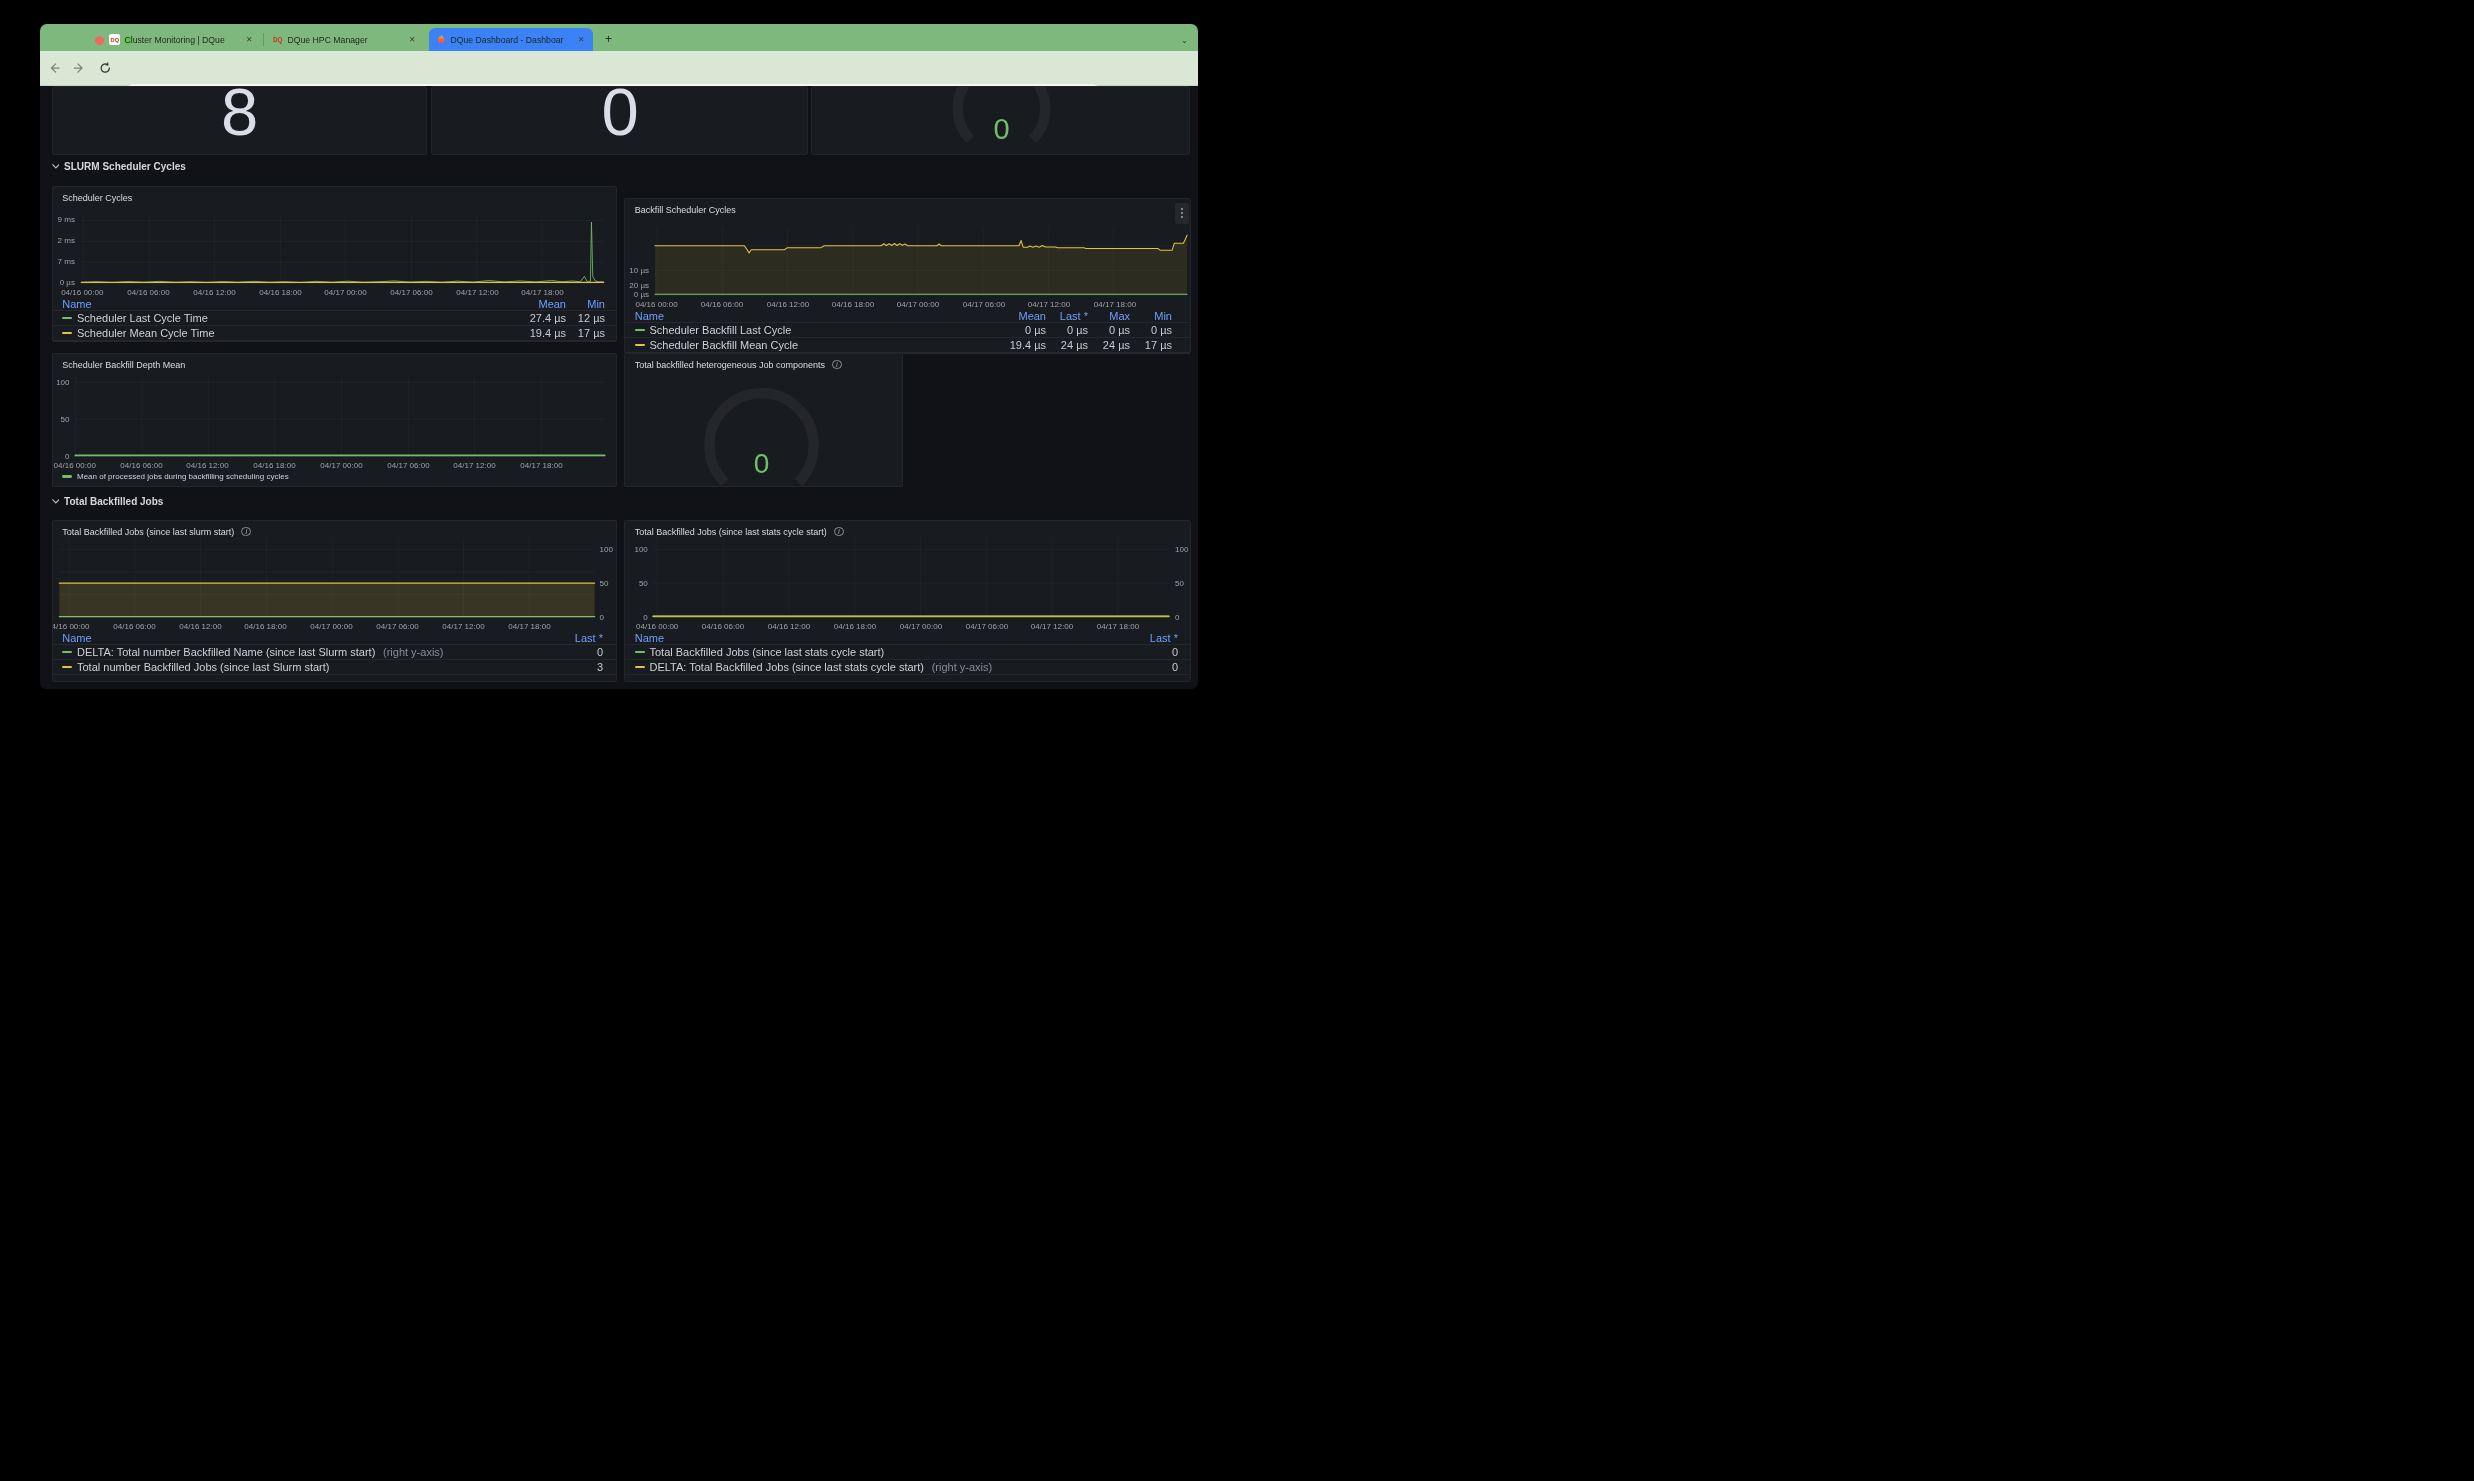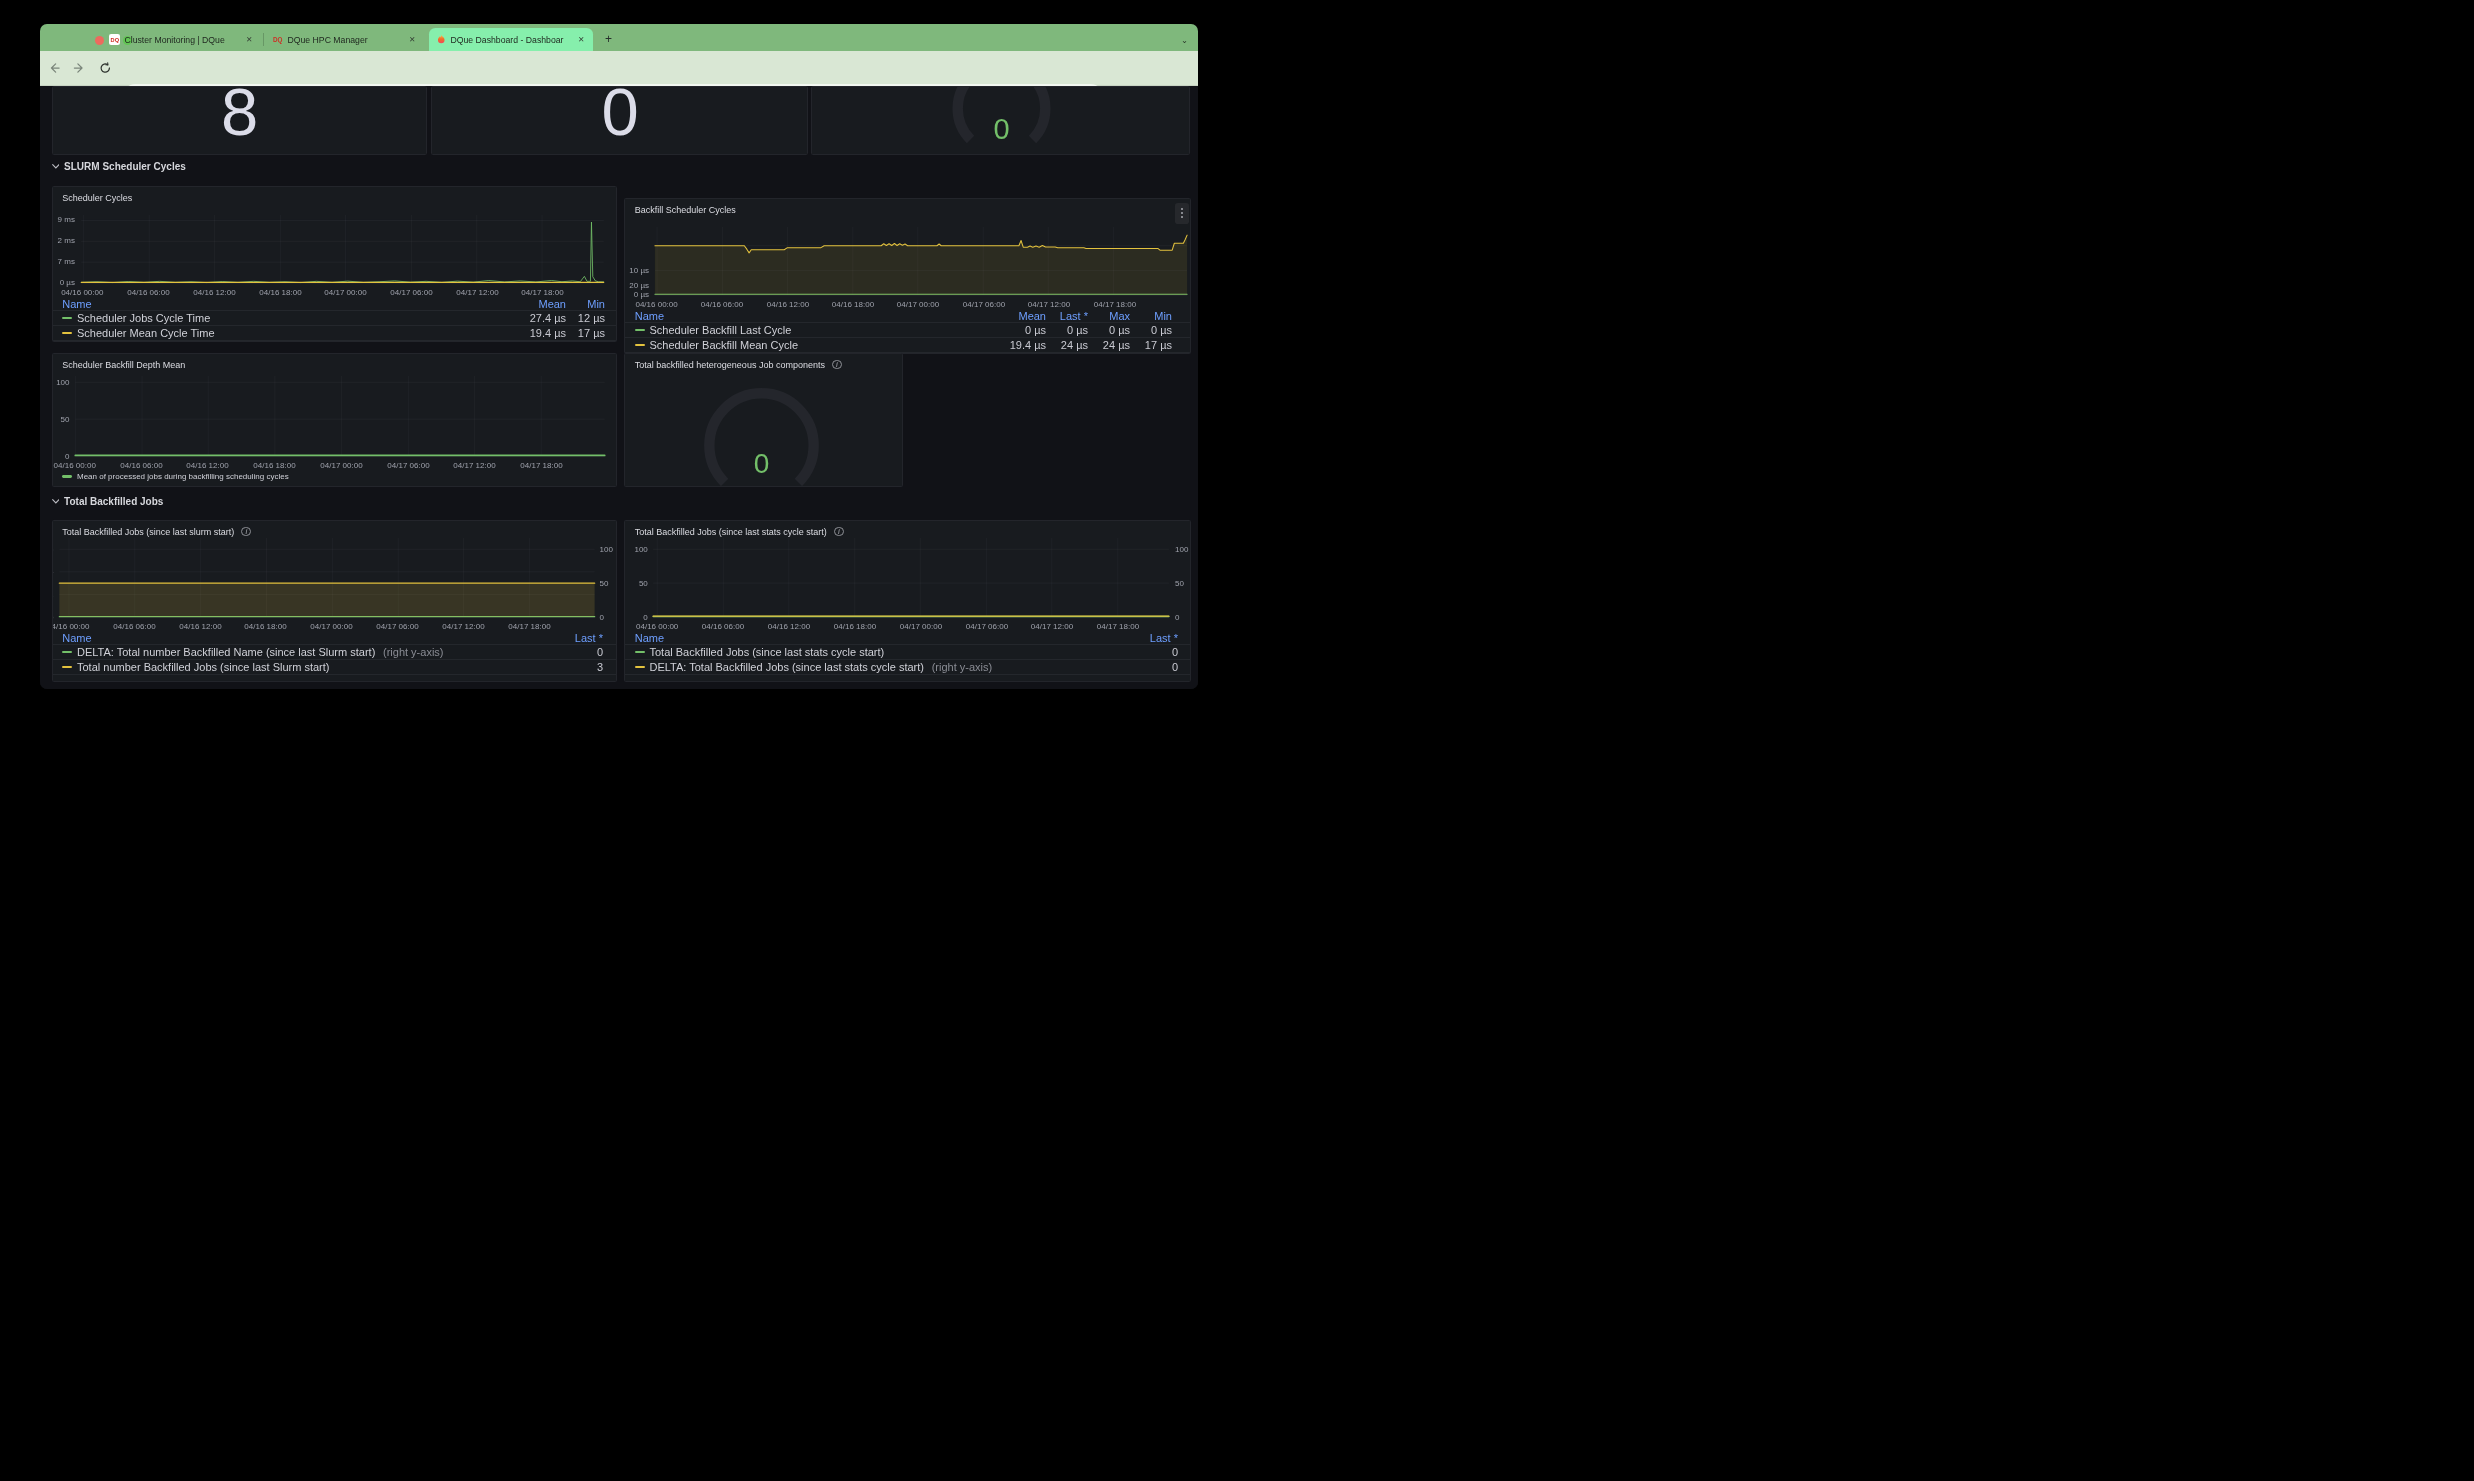--- a/index.html
+++ b/index.html
@@ -4,21 +4,21 @@
 <style>
   html,body{margin:0;padding:0;background:#000;}
   *{box-sizing:border-box;font-family:"Liberation Sans",sans-serif;}
   #stage{position:relative;width:1237px;height:741px;background:#000;overflow:hidden;}
   #window{position:absolute;left:40px;top:24px;width:1158px;height:665px;border-radius:7px;overflow:hidden;background:#111217;}
   
   #tabstrip{position:absolute;left:0;top:0;width:100%;height:27px;background:#7fb87c;}
   .tl{position:absolute;top:12px;width:9px;height:9px;border-radius:50%;}
   .tab{position:absolute;top:3.5px;height:24px;border-radius:6.3px 6.3px 0 0;display:flex;align-items:center;padding:0 6.3px;}
   .tab .ttl{flex:1;font-size:8.7px;color:#1e261e;white-space:nowrap;overflow:hidden;margin:0 4.2px;}
-  .tab.active{background:#86efac;}
+  .tab.active{background:#3b82f6;}
   .tabx{width:11px;height:11px;border-radius:50%;display:flex;align-items:center;justify-content:center;font-size:7.7px;color:#333d33;flex:0 0 auto;}
   .fav{width:11px;height:11px;flex:0 0 auto;display:flex;align-items:center;justify-content:center;}
   .fav.dqbox{background:#fff;border-radius:2.1px;}
   .fav .dq{font-size:5.6px;font-weight:bold;color:#cf2e24;letter-spacing:0;}
   .tabdiv{position:absolute;top:9px;width:0.7px;height:12.5px;background:rgba(30,50,30,0.25);}
   #newtab{position:absolute;top:8.4px;font-size:12px;color:#27302b;line-height:14px;}
   #strip-chevron{position:absolute;font-size:8.4px;color:#2a372a;}
   
   #toolbar{position:absolute;left:0;top:27px;width:100%;height:35px;background:#d9e7d4;border-bottom:0.7px solid rgba(0,0,0,0.08);}
   .navic{position:absolute;top:50%;transform:translateY(-50%);}
@@ -192,21 +192,21 @@
           </div>
         <div class="legend" style="top:110px;--pr:10.5px">
           <div class="lrow lhead">
             <div class="lname">Name</div>
             <div class="lval" style="width:39px">Mean</div>
             <div class="lval" style="width:39px">Min</div>
           </div>
           <div class="lrow">
             <div class="lname">
                 <span class="sw" style="background: rgb(115, 191, 105);"></span>
-                <span>Scheduler Jobs Cycle Time</span>
+                <span>Scheduler Last Cycle Time</span>
               </div>
             <div class="lval" style="width:39px">27.4 µs</div>
             <div class="lval" style="width:39px">12 µs</div>
           </div>
           <div class="lrow">
             <div class="lname">
                 <span class="sw" style="background: rgb(227, 194, 62);"></span>
                 <span>Scheduler Mean Cycle Time</span>
               </div>
             <div class="lval" style="width:39px">19.4 µs</div>

